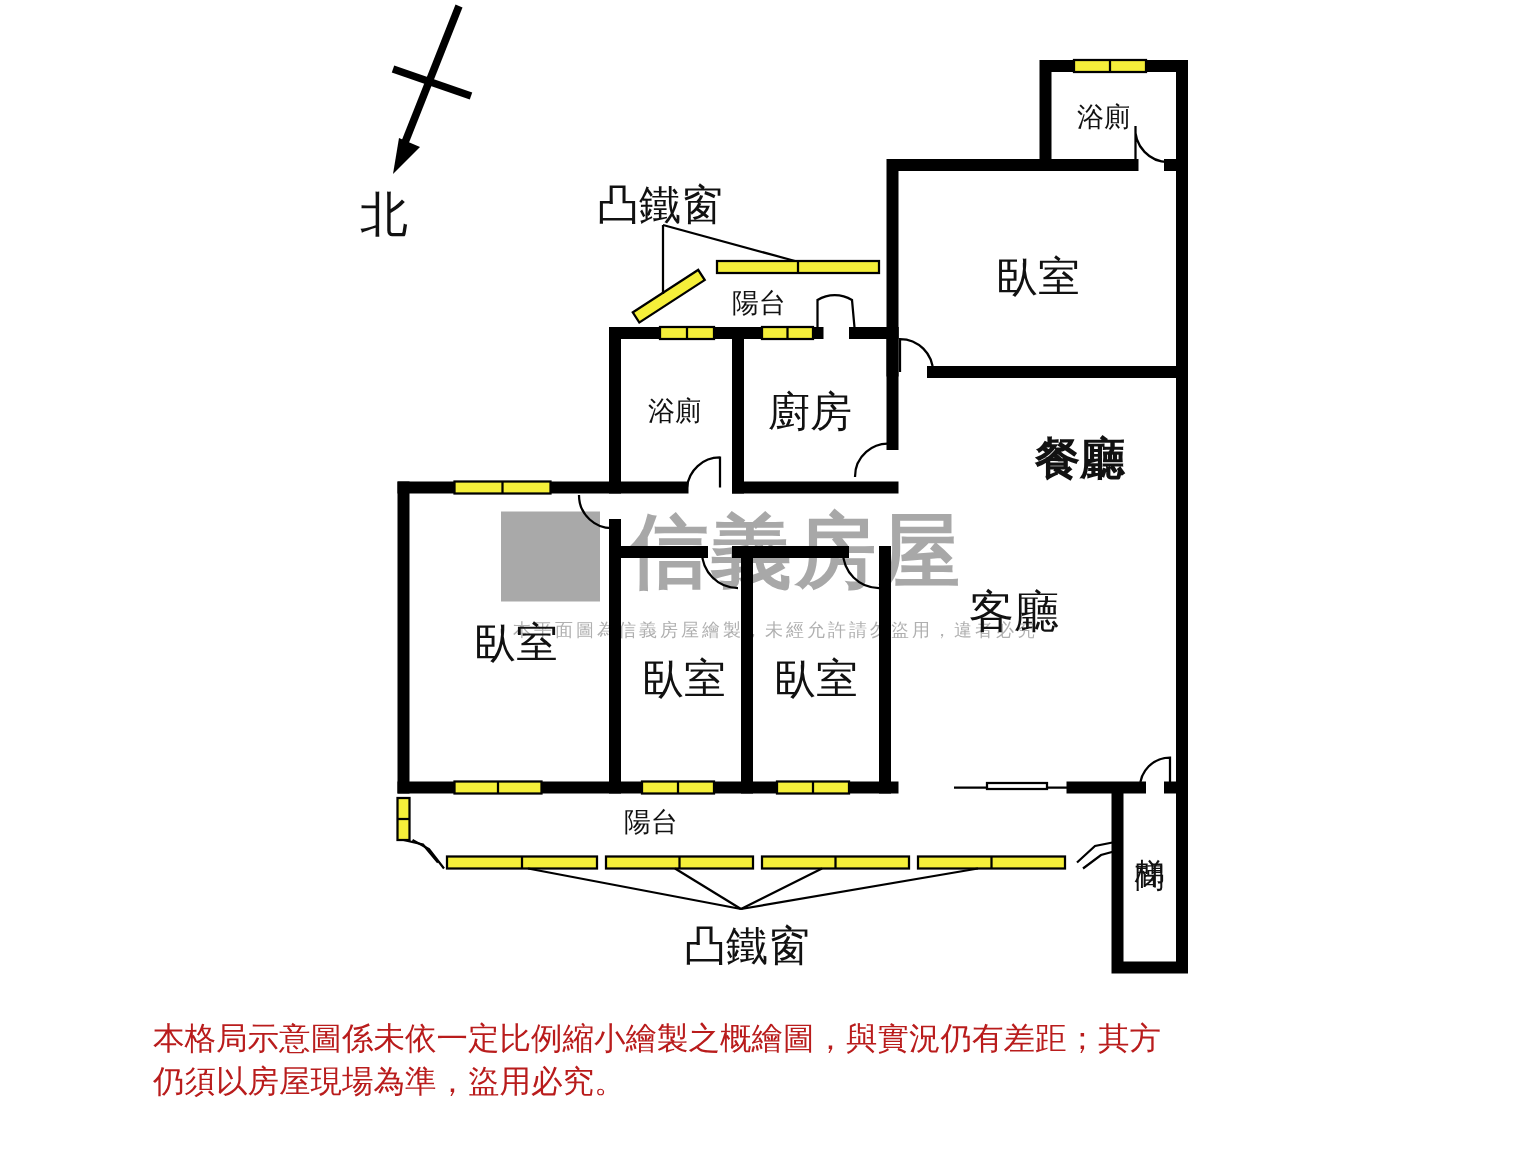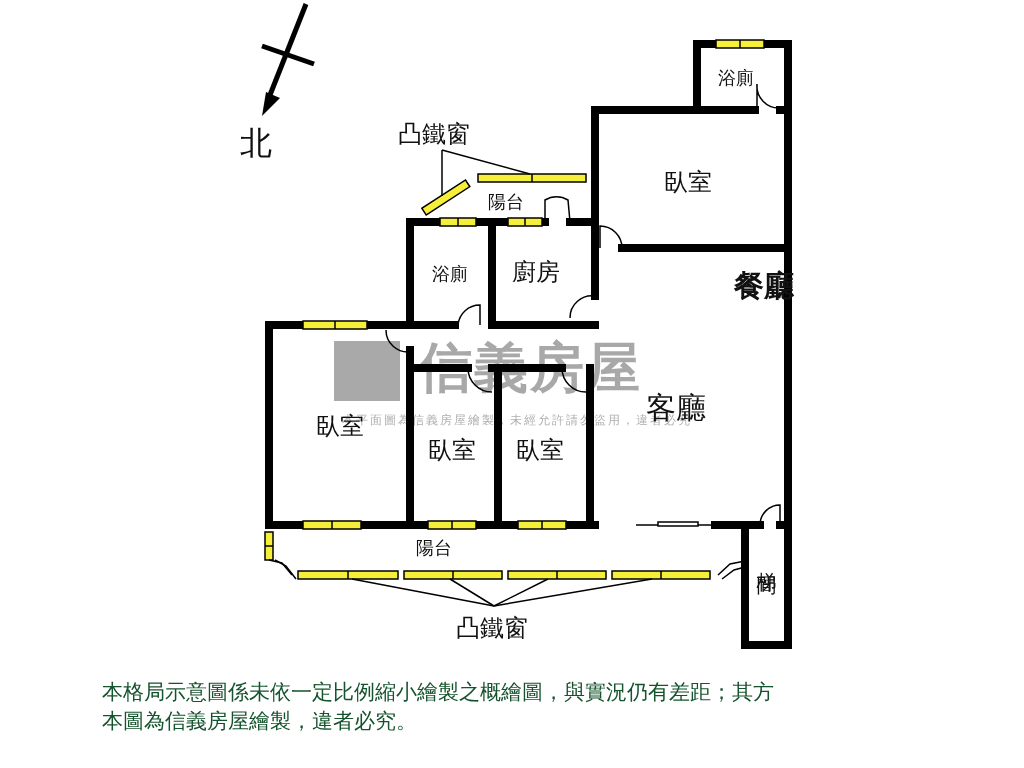--- a/index.html
+++ b/index.html
@@ -1,26 +1,26 @@
 <!DOCTYPE html>
 <html><head>
 <meta charset="utf-8">
 <style>
   html, body { margin:0; padding:0; background:#ffffff; }
   body { width:1024px; height:768px; position:relative; overflow:hidden; font-family:"DejaVu Serif", serif; }
   #plan { position:absolute; left:0; top:0; width:1024px; height:768px; }
   .lbl { position:absolute; color:#111; white-space:nowrap; font-family:"DejaVu Serif", serif; }
   .lbl-lg { font-size:30px; }
-  .lbl-md { font-size:24px; }
+  .lbl-md { font-size:28px; }
   .lbl-sm { font-size:18px; }
   .lbl-v { writing-mode:vertical-rl; font-size:20px; letter-spacing:4px; }
   .wm-big { position:absolute; left:418px; top:332px; font-size:54px; color:#9a9a9a; opacity:0.85; font-family:"DejaVu Sans", sans-serif; font-weight:bold; letter-spacing:2px; }
   .wm-small { position:absolute; left:342px; top:412px; font-size:12px; color:#b0b0b0; letter-spacing:2px; font-family:"DejaVu Sans", sans-serif; }
   .wm-logo { position:absolute; left:334px; top:341px; width:66px; height:60px; background:#9a9a9a; opacity:0.85; }
-  .disclaimer { position:absolute; left:102px; top:678px; width:840px; font-size:21px; line-height:29px; color:#14532d; font-family:"DejaVu Serif", serif; }
+  .disclaimer { position:absolute; left:102px; top:678px; width:840px; font-size:21px; line-height:29px; color:#b91c1c; font-family:"DejaVu Serif", serif; }
   .disclaimer div { white-space:nowrap; }
 </style>
 </head>
 <body>
 
 <div class="wm-logo"></div>
 <div class="wm-big">信義房屋</div>
 <div class="wm-small">本平面圖為信義房屋繪製，未經允許請勿盜用，違者必究</div>
 
 <svg id="plan" viewBox="0 0 1024 768" xmlns="http://www.w3.org/2000/svg">
@@ -127,27 +127,27 @@
     <line x1="442" y1="150" x2="530" y2="174"></line>
   </g>
 </svg>
 
 <div class="lbl lbl-sm" style="left:718px;top:66px;">浴廁</div>
 <div class="lbl lbl-md" style="left:664px;top:166px;">臥室</div>
 <div class="lbl lbl-sm" style="left:488px;top:190px;">陽台</div>
 <div class="lbl lbl-md" style="left:398px;top:118px;">凸鐵窗</div>
 <div class="lbl lbl-sm" style="left:432px;top:262px;">浴廁</div>
 <div class="lbl lbl-md" style="left:512px;top:256px;">廚房</div>
-<div class="lbl lbl-lg" style="left:690px;top:266px;font-weight:bold;margin-left:44px;">餐廳</div>
+<div class="lbl lbl-lg" style="left:690px;top:286px;font-weight:bold;">餐廳</div>
 <div class="lbl lbl-lg" style="left:646px;top:388px;">客廳</div>
 <div class="lbl lbl-md" style="left:316px;top:410px;">臥室</div>
 <div class="lbl lbl-md" style="left:428px;top:434px;">臥室</div>
 <div class="lbl lbl-md" style="left:516px;top:434px;">臥室</div>
 <div class="lbl lbl-sm" style="left:416px;top:536px;">陽台</div>
 <div class="lbl lbl-md" style="left:456px;top:612px;">凸鐵窗</div>
 <div class="lbl lbl-v" style="left:754px;top:556px;">梯間</div>
 
 <div class="lbl" style="left:240px;top:122px;font-size:32px;">北</div>
 
 <div class="disclaimer">
   <div>本格局示意圖係未依一定比例縮小繪製之概繪圖，與實況仍有差距；其方</div>
-  <div>本圖為信義房屋繪製，違者必究。</div>
+  <div>仍須以房屋現場為準，盜用必究。</div>
 </div>
 
 </body></html>

